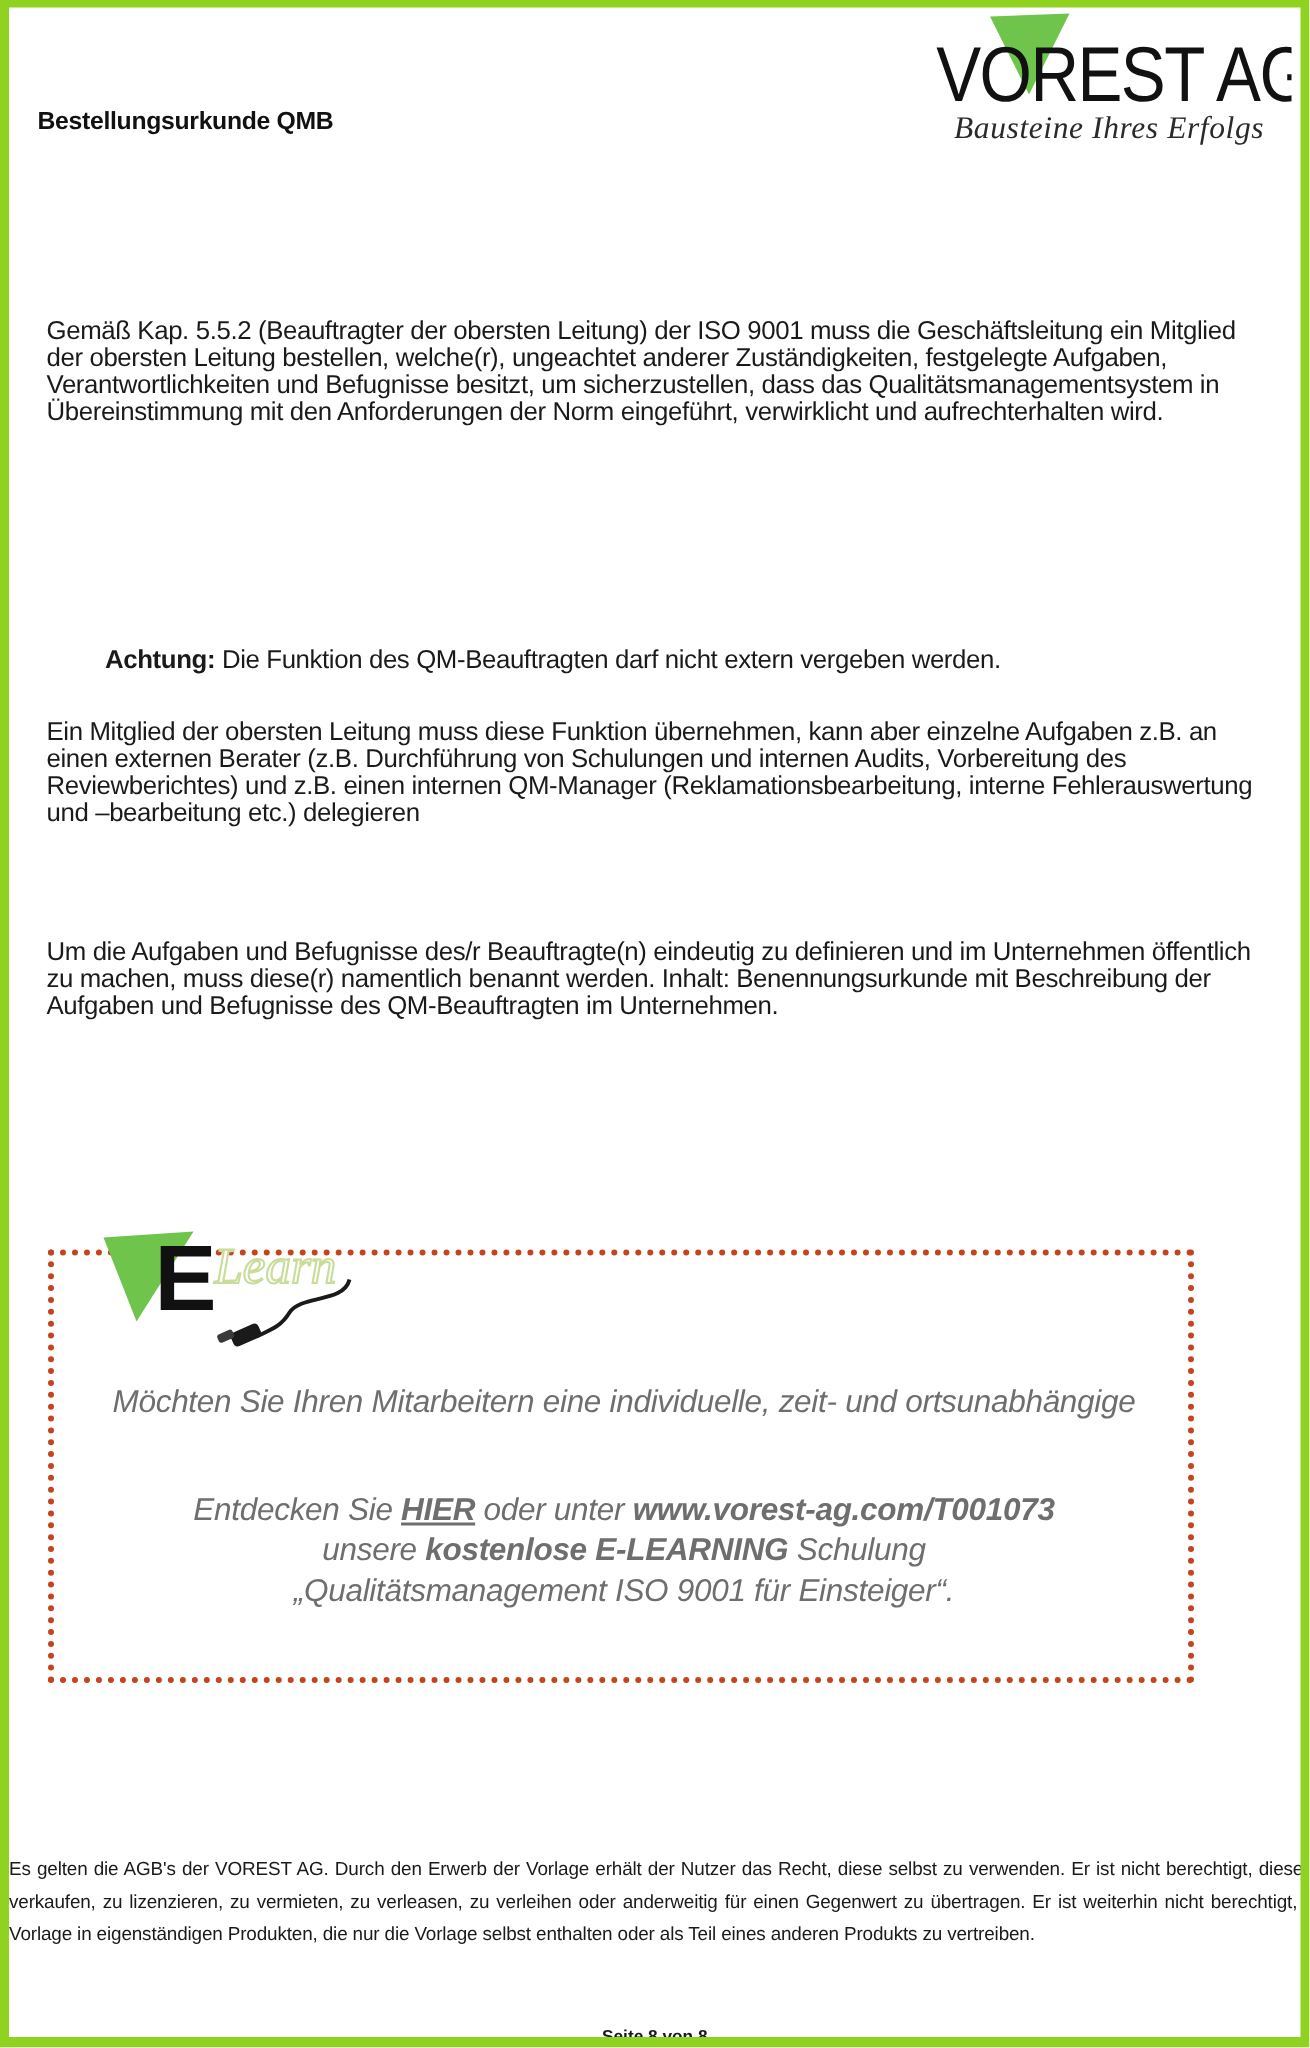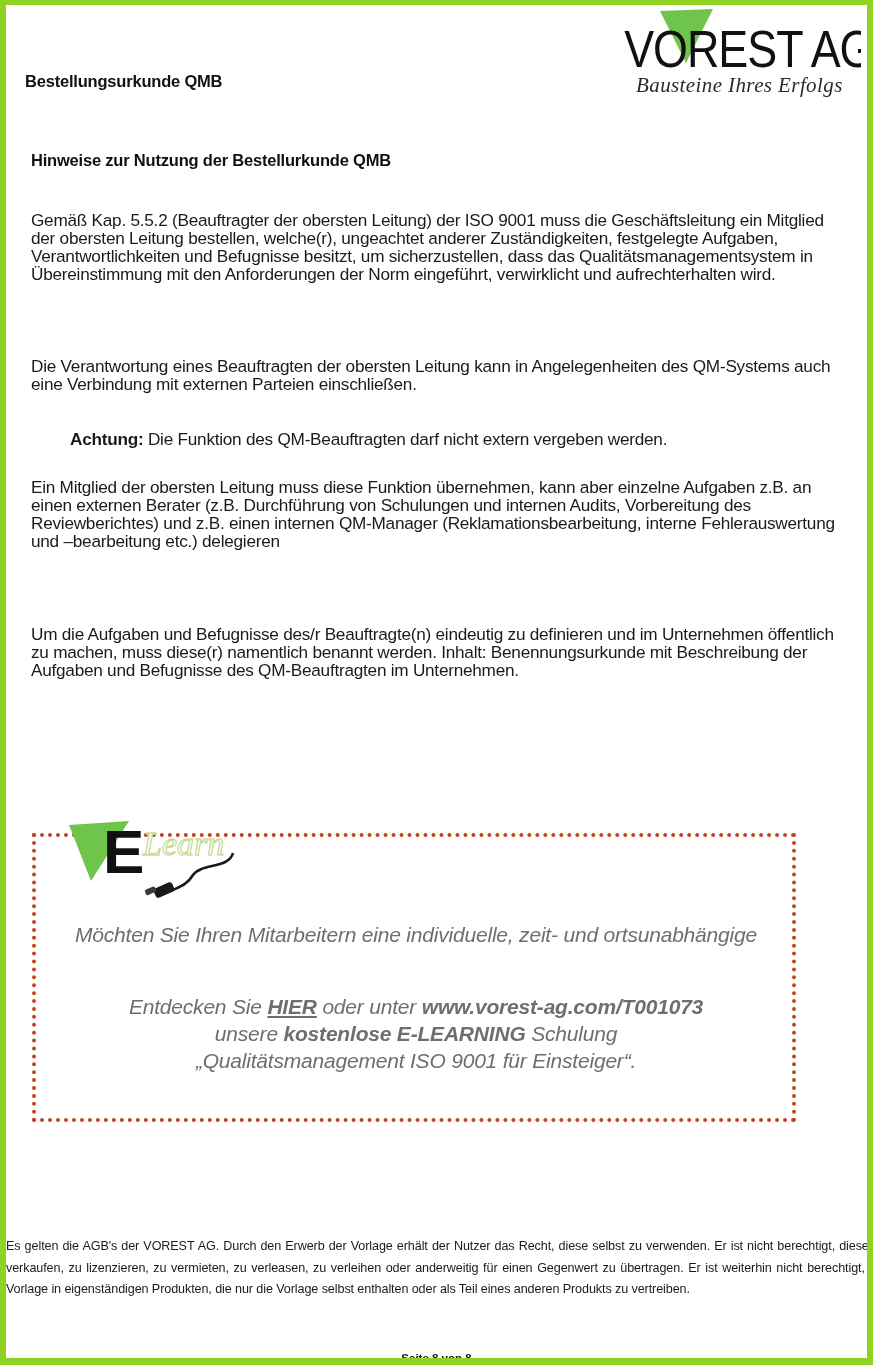--- a/index.html
+++ b/index.html
@@ -147,25 +147,23 @@
     <div class="doc-title">Bestellungsurkunde QMB</div>
 
     <div class="logo">
       <svg viewBox="0 0 245 92" width="245" height="92" xmlns="http://www.w3.org/2000/svg">
         <polygon points="44,4 97,2 70,56" fill="#6fc44c"></polygon>
         <text x="8" y="58" font-family="Liberation Sans, sans-serif" font-size="44" font-weight="400" fill="#111111" letter-spacing="-1" transform="scale(1.02,1.18) translate(0,-7)">VOREST AG</text>
         <text x="20" y="85" font-family="Liberation Serif, serif" font-size="21" font-style="italic" fill="#2a2a2a" letter-spacing="0.4">Bausteine Ihres Erfolgs</text>
       </svg>
     </div>
 
-    <div class="section-head">Hinweise zur Nutzung der Bestellurkunde QMB</div>
 
     <div class="para p1">Gemäß Kap. 5.5.2 (Beauftragter der obersten Leitung) der ISO 9001 muss die Geschäftsleitung ein Mitglied der obersten Leitung bestellen, welche(r), ungeachtet anderer Zuständigkeiten, festgelegte Aufgaben, Verantwortlichkeiten und Befugnisse besitzt, um sicherzustellen, dass das Qualitätsmanagementsystem in Übereinstimmung mit den Anforderungen der Norm eingeführt, verwirklicht und aufrechterhalten wird.</div>
 
-    <div class="para p2">Die Verantwortung eines Beauftragten der obersten Leitung kann in Angelegenheiten des QM-Systems auch eine Verbindung mit externen Parteien einschließen.</div>
 
     <div class="para p3"><b>Achtung:</b><span> Die Funktion des QM-Beauftragten darf nicht extern vergeben werden.</span></div>
 
     <div class="para p5">Um die Aufgaben und Befugnisse des/r Beauftragte(n) eindeutig zu definieren und im Unternehmen öffentlich zu machen, muss diese(r) namentlich benannt werden. Inhalt: Benennungsurkunde mit Beschreibung der Aufgaben und Befugnisse des QM-Beauftragten im Unternehmen.</div>
 
     <div class="para p4">Ein Mitglied der obersten Leitung muss diese Funktion übernehmen, kann aber einzelne Aufgaben z.B. an einen externen Berater  (z.B. Durchführung von Schulungen und internen Audits, Vorbereitung des Reviewberichtes) und z.B. einen internen QM-Manager (Reklamationsbearbeitung, interne Fehlerauswertung und –bearbeitung etc.) delegieren</div>
 
     <div class="promo-box"></div>
 
     <div class="elearn-logo">

